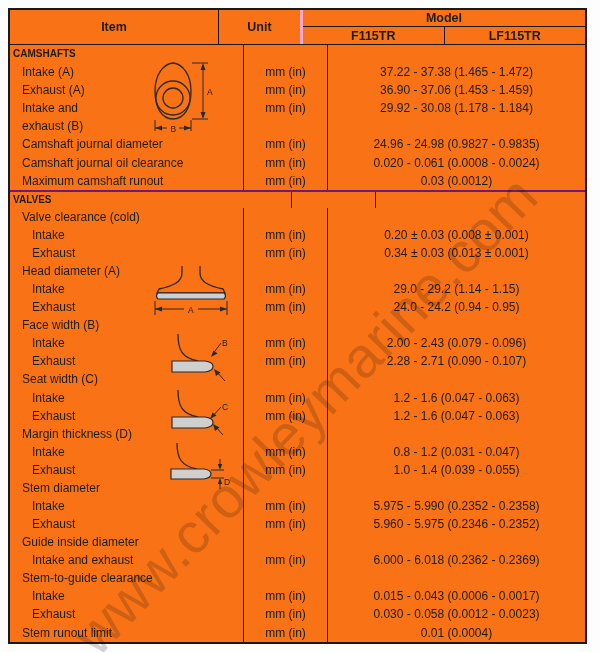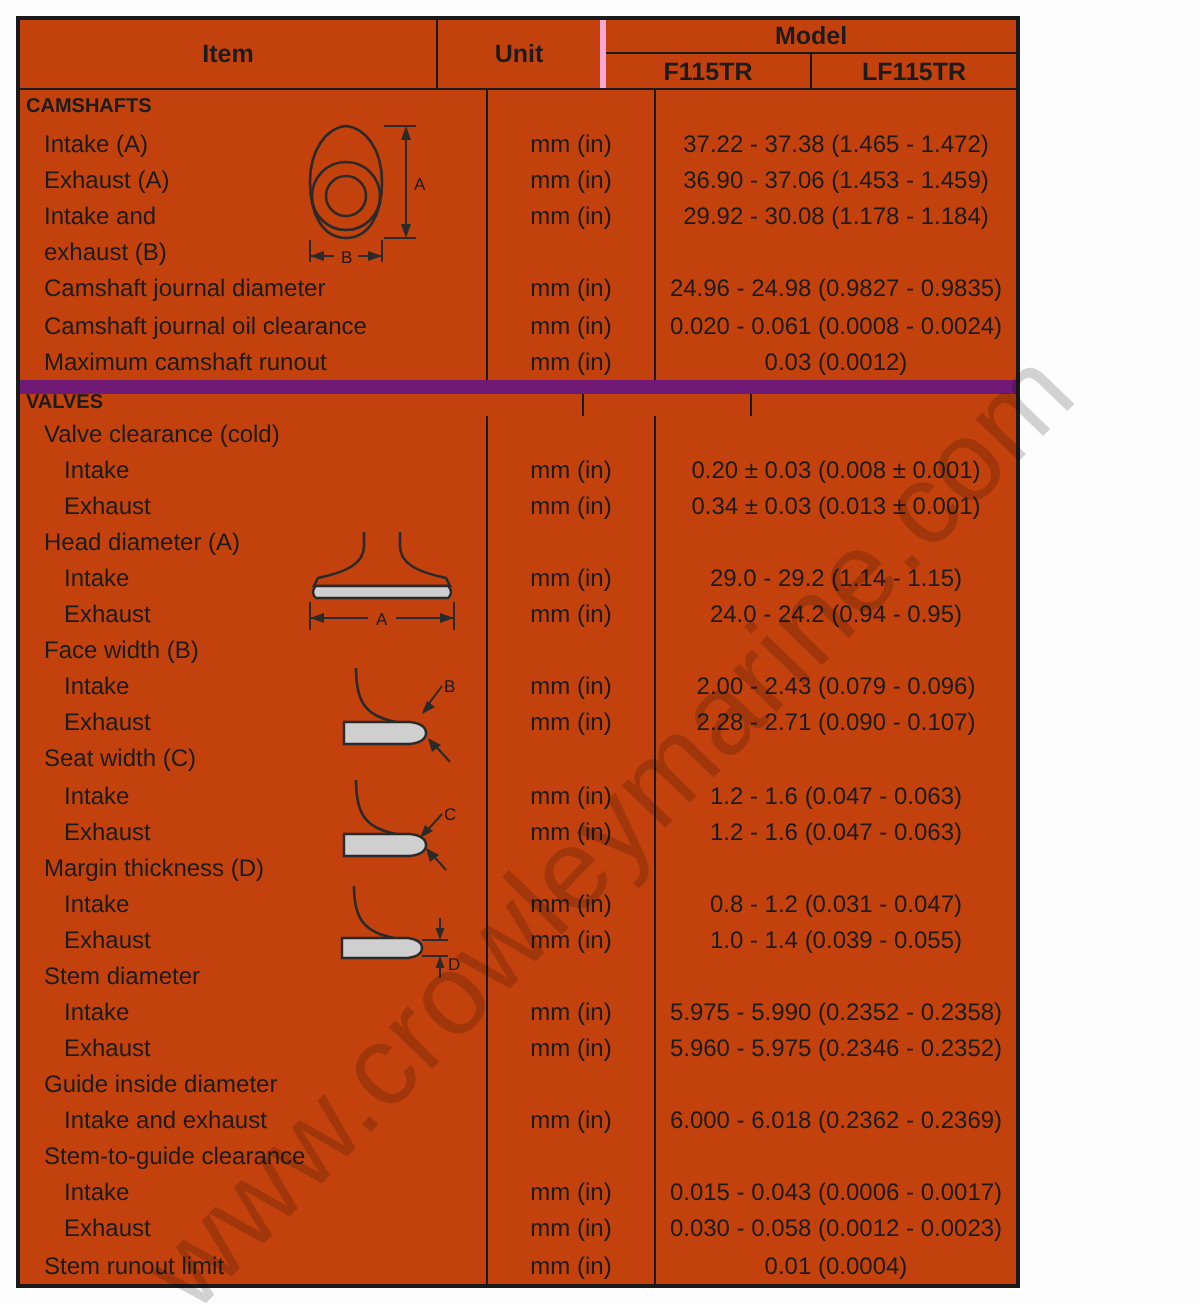--- a/index.html
+++ b/index.html
@@ -5,39 +5,39 @@
   * { margin:0; padding:0; box-sizing:border-box; }
   html,body { width:600px; height:652px; }
   body {
     font-family:"Liberation Sans","DejaVu Sans",sans-serif;
     background:#fdfdfd; color:#1c1c1c; position:relative; overflow:hidden;
   }
   .page { position:absolute; inset:0; background:#fdfdfd; }
 
   
   .spec-table {
-    position:absolute; left:8px; top:8px; width:502px; height:636px;
-    border:2px solid #1a1a1a; background:#c2410c; z-index:1;
+    position:absolute; left:8px; top:8px; width:579px; height:636px;
+    border:2px solid #1a1a1a; background:#f97316; z-index:1;
   }
 
   
   .thead { display:flex; height:35px; border-bottom:1.5px solid #1a1a1a; }
   .th { font-weight:bold; font-size:12.5px; display:flex; align-items:center; justify-content:center; }
   .h-item { width:208px; }
   .h-unit { width:85px; border-left:1px solid #1a1a1a; border-right:3px solid #f9a8d4; }
   .h-modelblock { flex:1; display:flex; flex-direction:column; }
   .h-model { height:17px; border-bottom:1px solid #1a1a1a; }
   .h-sub { flex:1; display:flex; }
   .h-m1 { flex:1; border-right:1px solid #1a1a1a; }
   .h-m2 { flex:1; }
 
   
   .tbody { display:flex; flex-direction:column; }
   .row { display:flex; height:18.09px; }
-  .row.rule { border-top:7px solid #701a75;gap:48px; }
+  .row.rule { border-top:2px solid #701a75;gap:48px; }
   .c { display:flex; align-items:center; font-size:12px; line-height:14px; white-space:nowrap; }
   .c.item { width:208px; padding-left:3px; }
   .c.unit { width:85px; justify-content:center; border-left:1px solid #1a1a1a; border-right:1px solid #1a1a1a;margin-left:25px; }
   .c.val  { flex:1; justify-content:center; }
   .row.bold .item { font-weight:bold; font-size:10px; }
   .row.ind1 .item { padding-left:12px; }
   .row.ind2 .item { padding-left:22px; }
 
   
   .diagram { position:absolute; z-index:2; }

